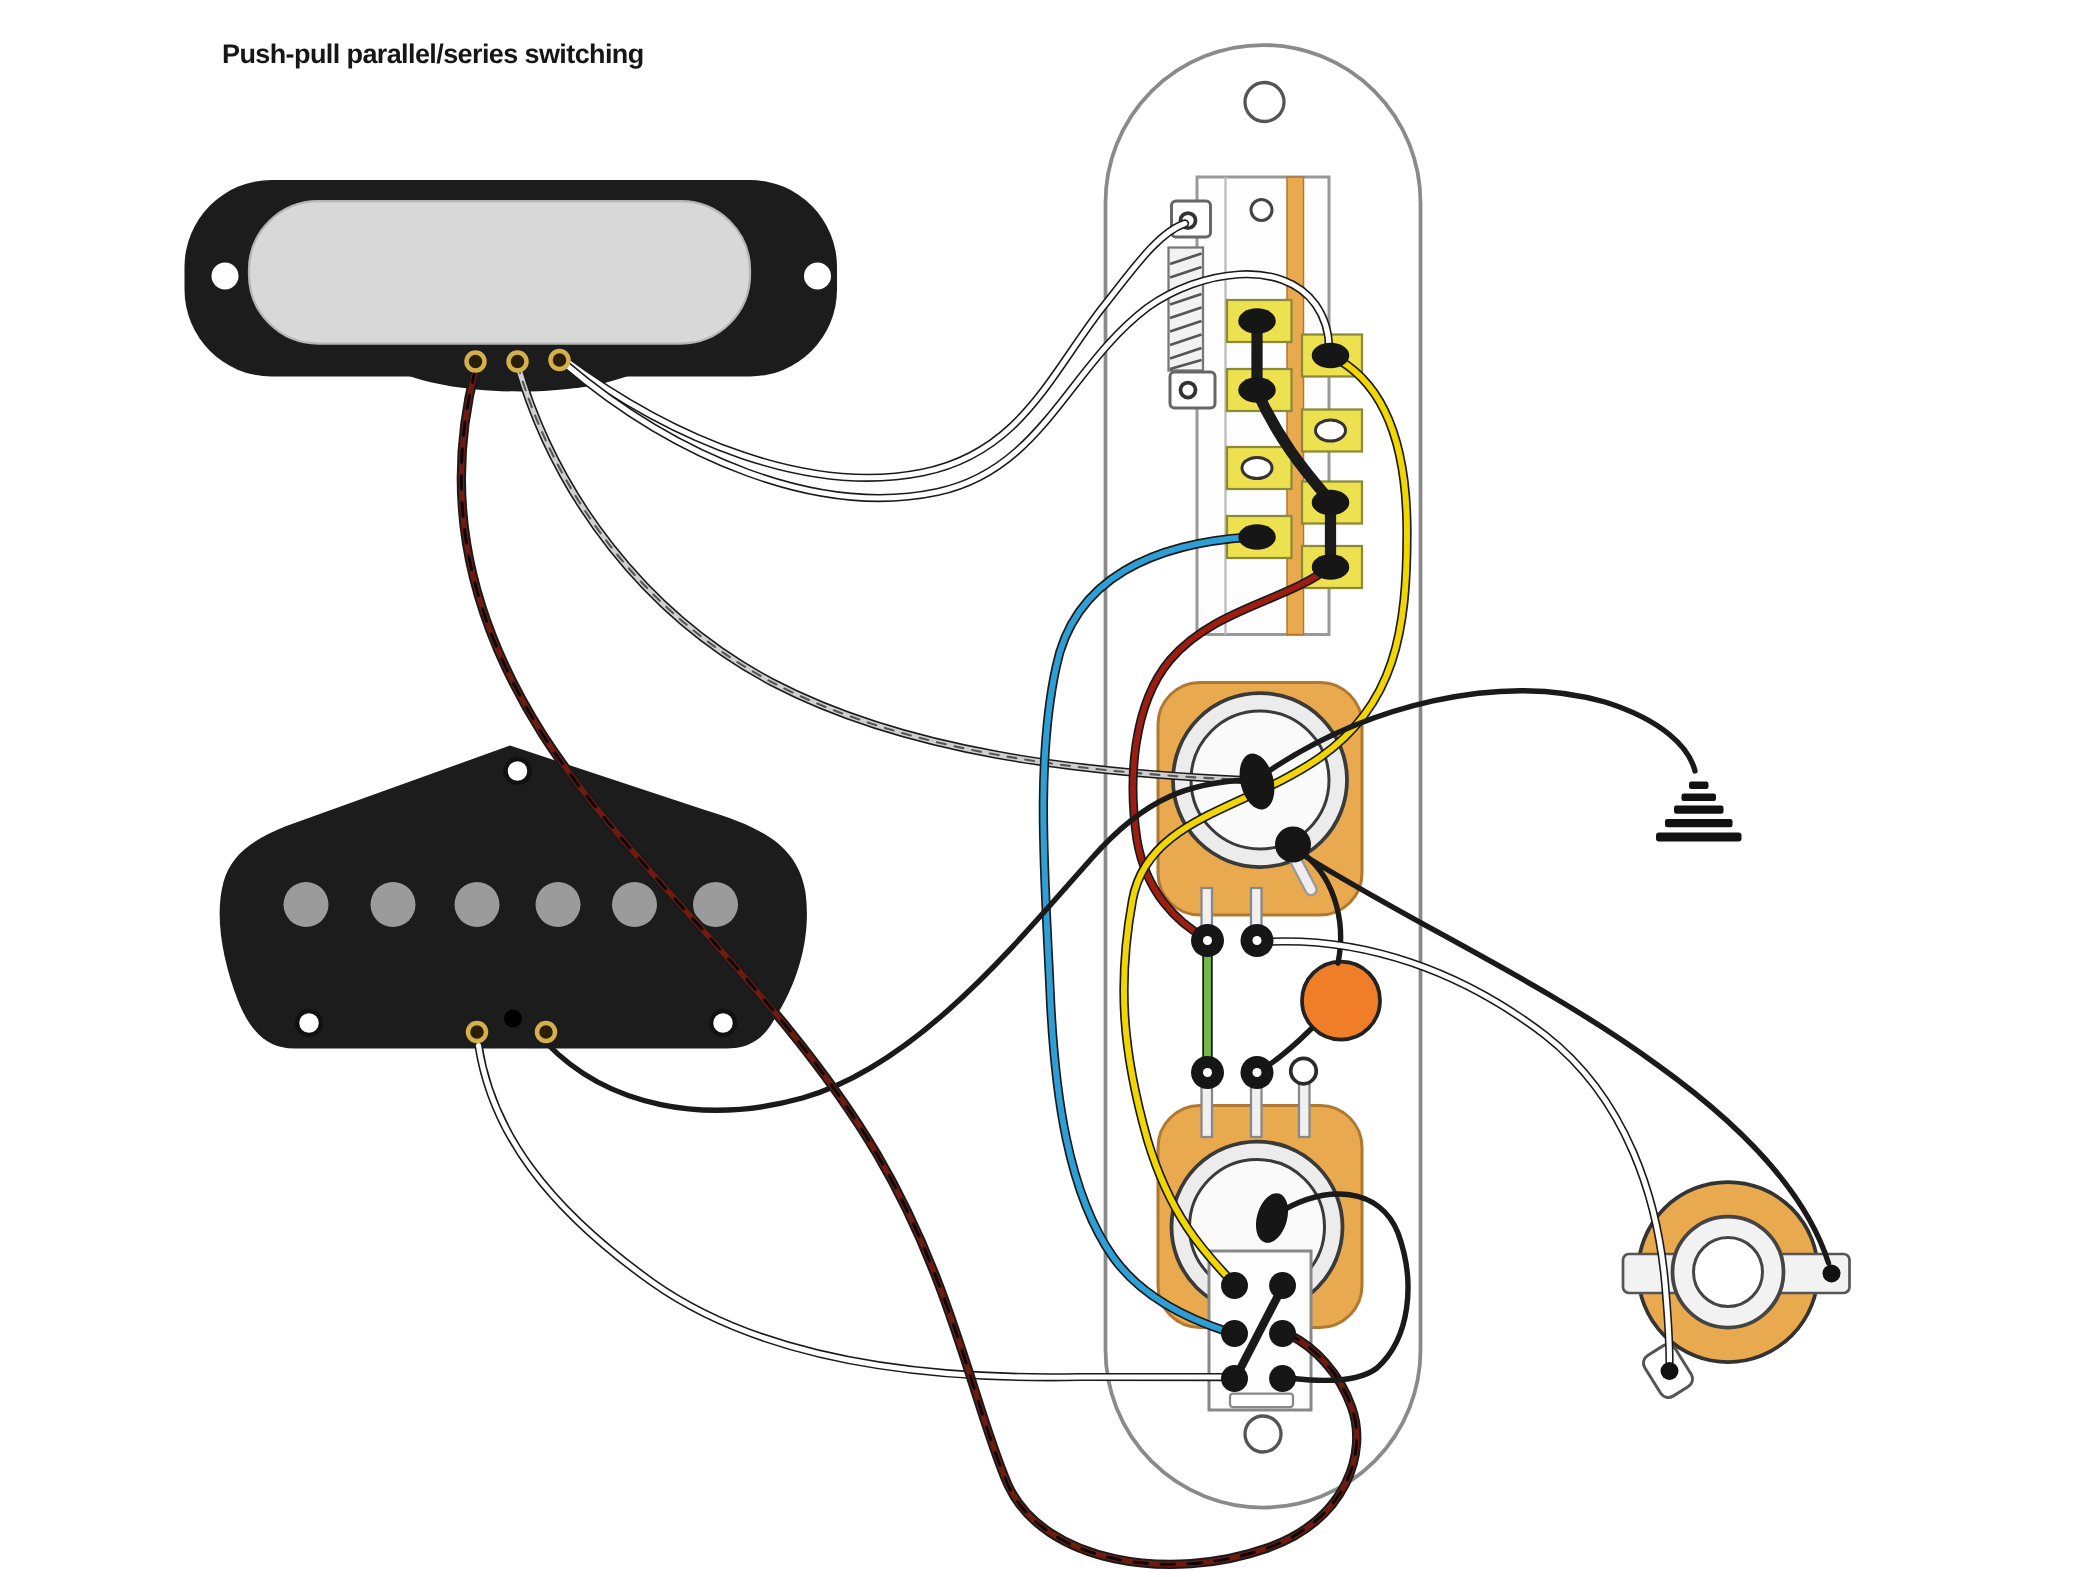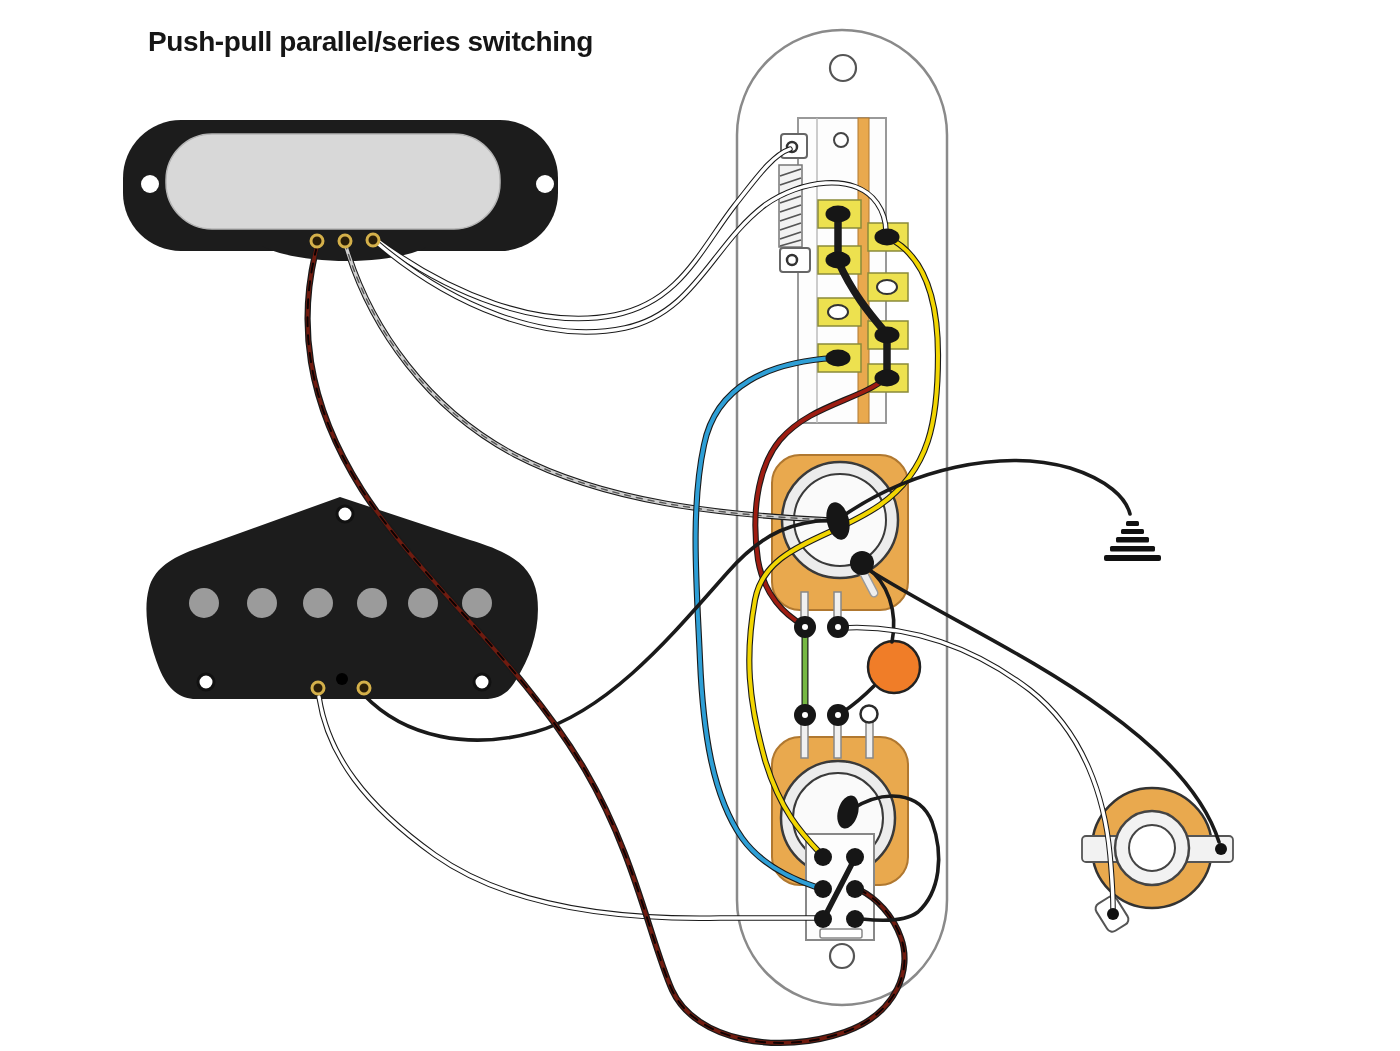--- a/index.html
+++ b/index.html
@@ -1,17 +1,17 @@
 <!DOCTYPE html>
 <html><head>
 <meta charset="utf-8">
 <style>
   html,body{margin:0;padding:0;background:#ffffff;}
   body{width:1400px;height:1051px;position:relative;font-family:"Liberation Sans",sans-serif;overflow:hidden;}
-  .title{position:absolute;left:148px;top:26px;font-size:28px;font-weight:700;color:#161616;letter-spacing:-0.4px;}
+  .title{position:absolute;left:148px;top:26px;font-size:18px;font-weight:700;color:#161616;letter-spacing:-0.4px;}
   svg{position:absolute;left:0;top:0;}
   .wire-outline{fill:none;stroke:#1a1a1a;stroke-linecap:round;}
   .wire-core{fill:none;stroke-linecap:round;}
   .wire-dash{fill:none;stroke-linecap:round;}
 </style>
 </head>
 <body>
 
 <div class="title">Push-pull parallel/series switching</div>
 

